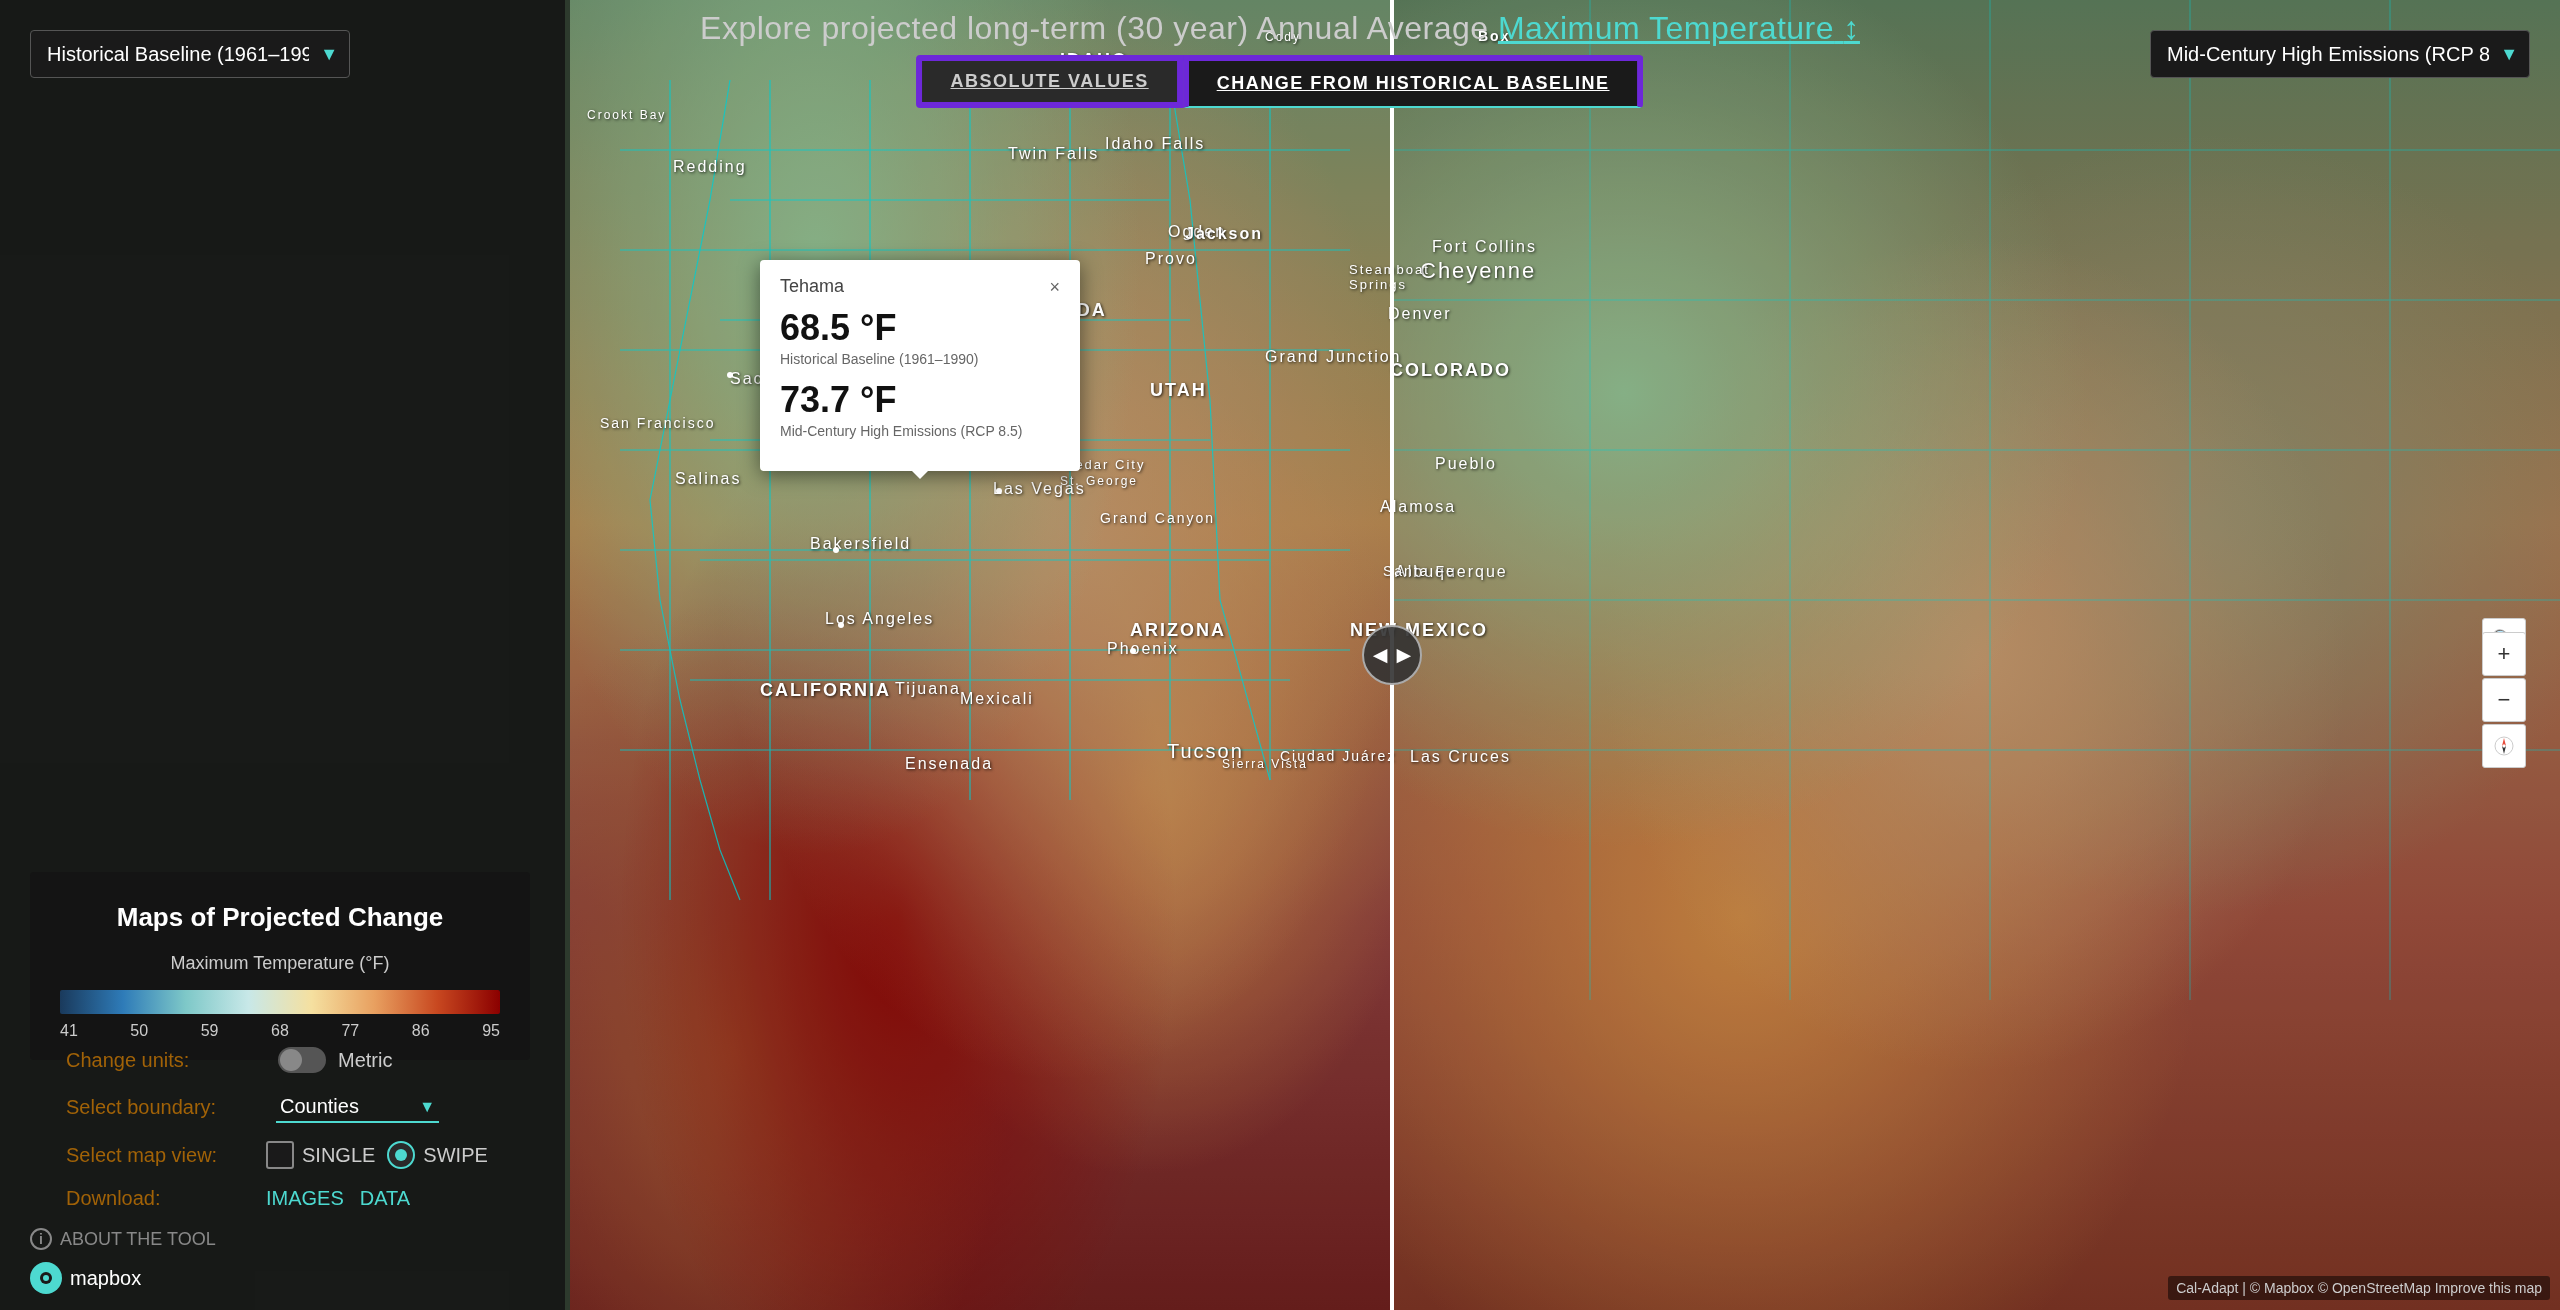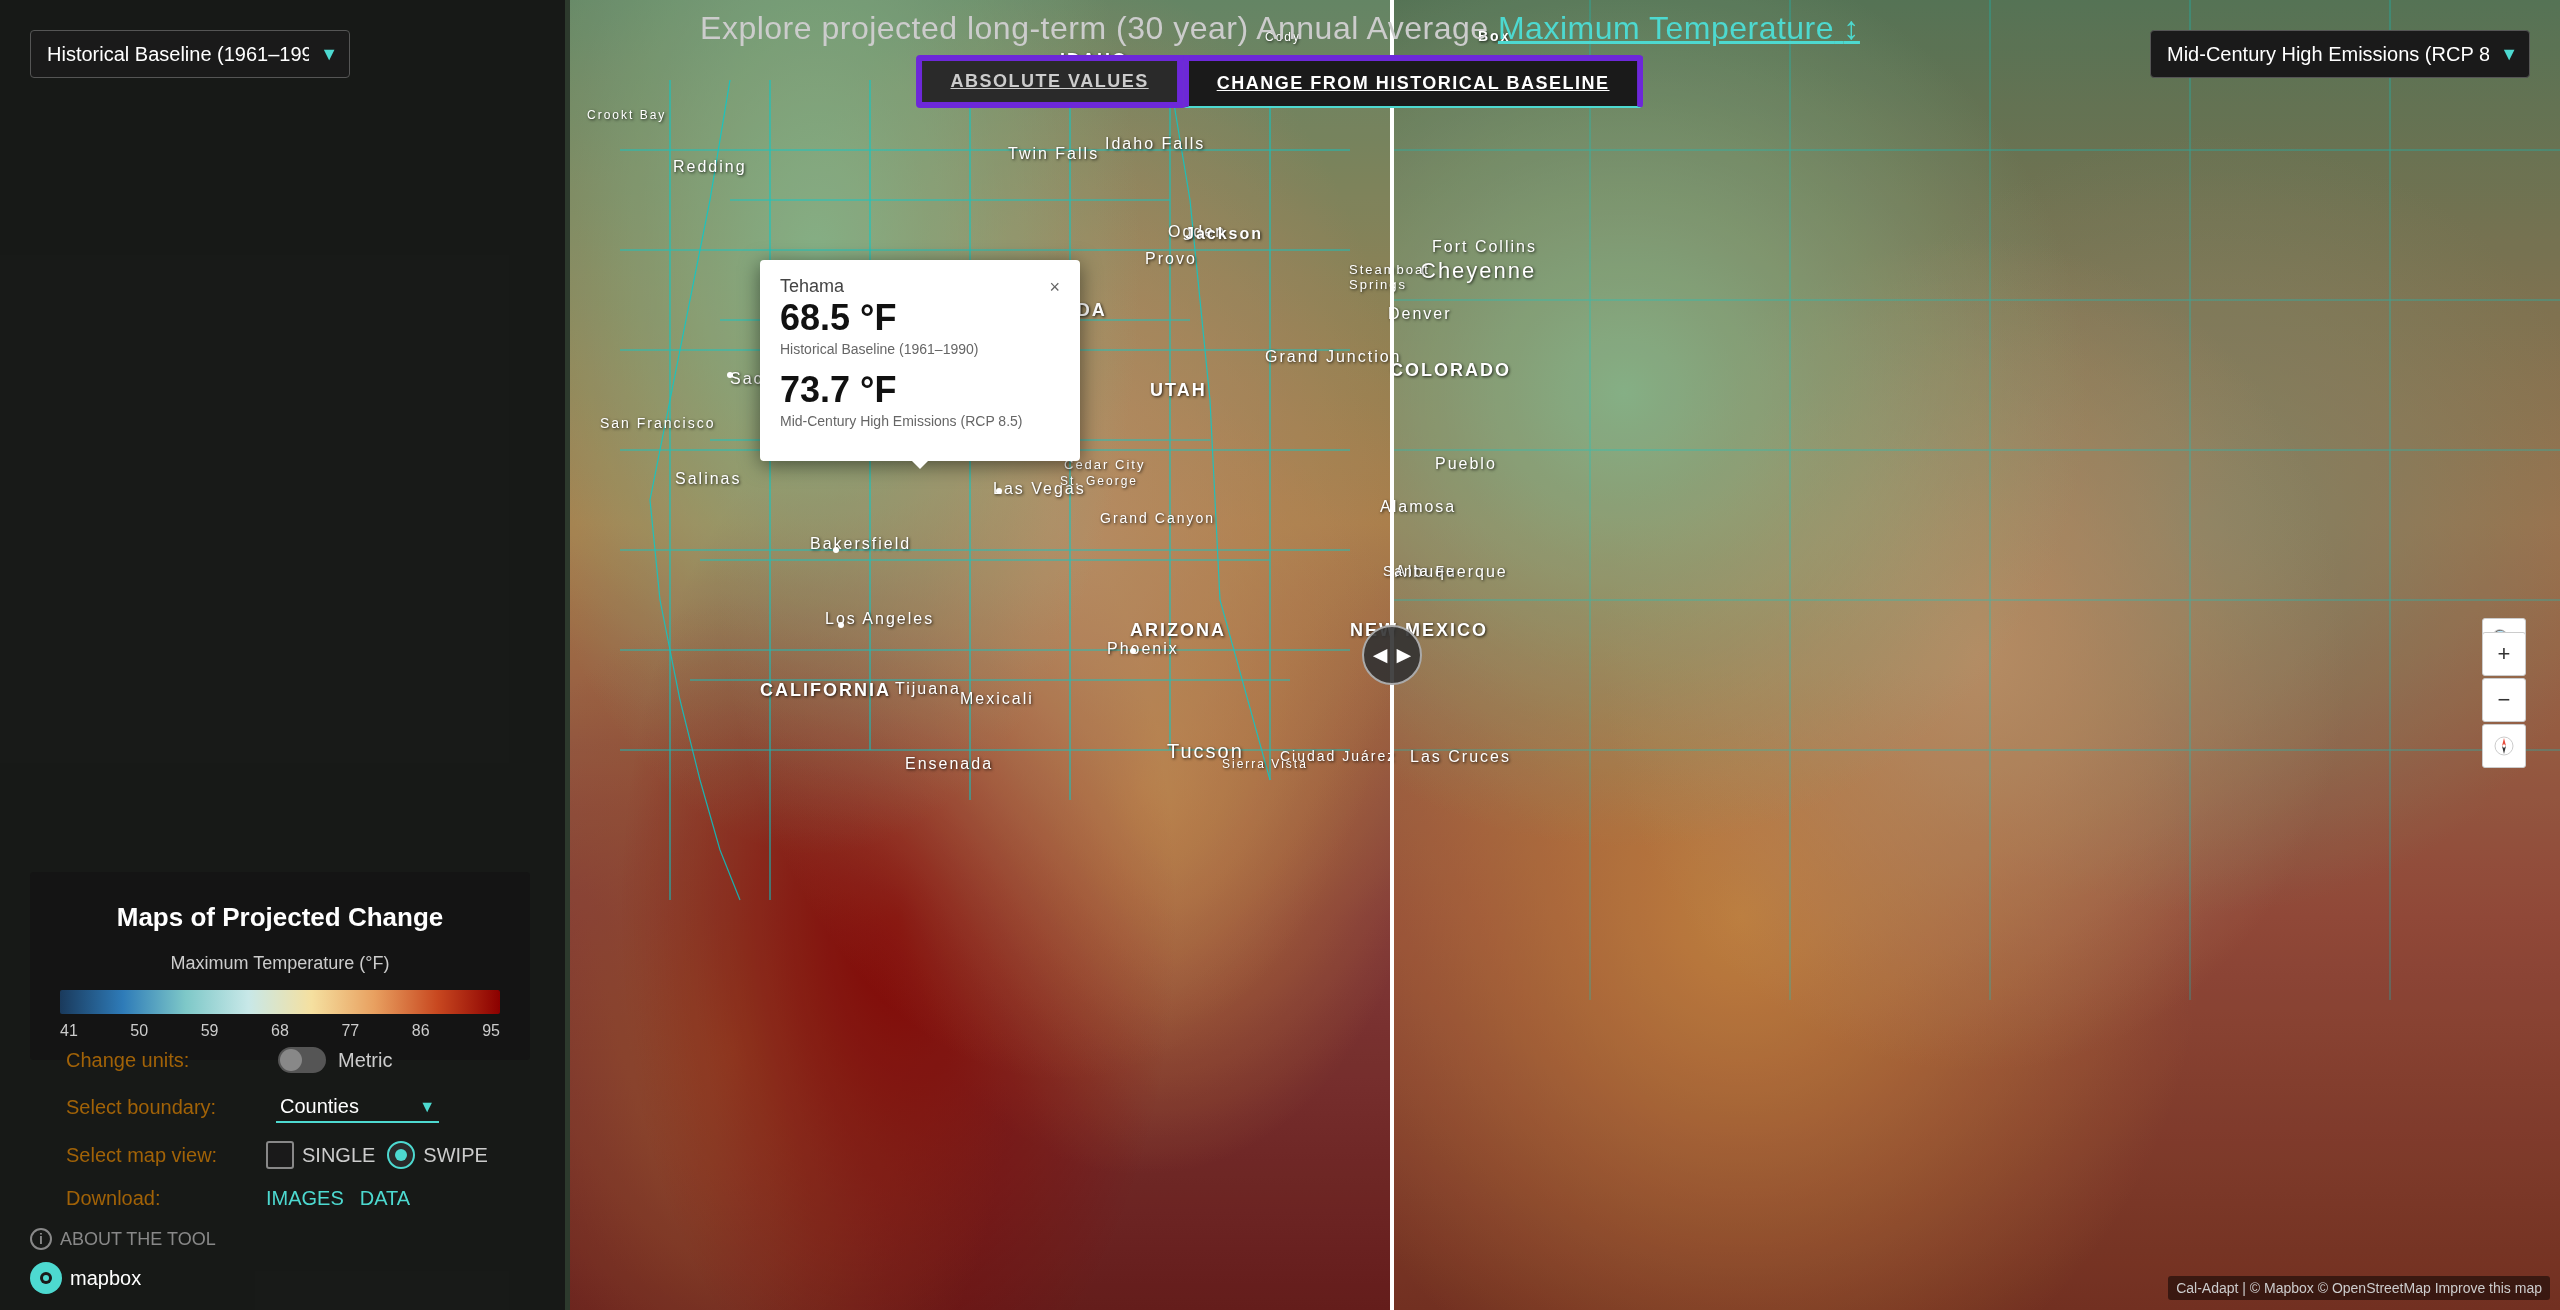--- a/index.html
+++ b/index.html
@@ -420,20 +420,21 @@
       box-shadow: 0 4px 20px rgba(0,0,0,0.5);
       z-index: 200;
       color: #222;
       padding: 16px 20px 20px 20px;
     }
 
     #popup-header {
       display: flex;
       justify-content: space-between;
       align-items: center;
+      margin-bottom: 10px;
       gap: 40px;
     }
 
     #popup-location {
       font-size: 18px;
       color: #444;
     }
 
     #popup-close {
       cursor: pointer;

